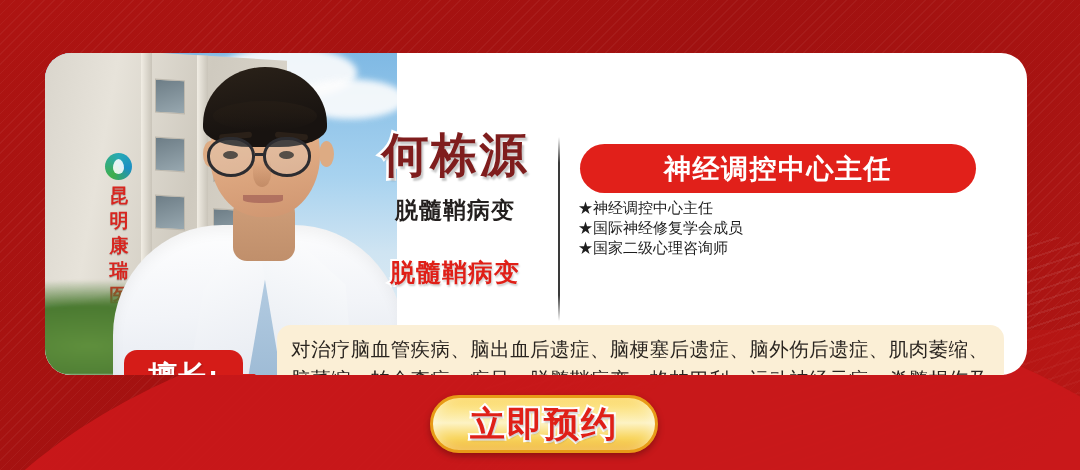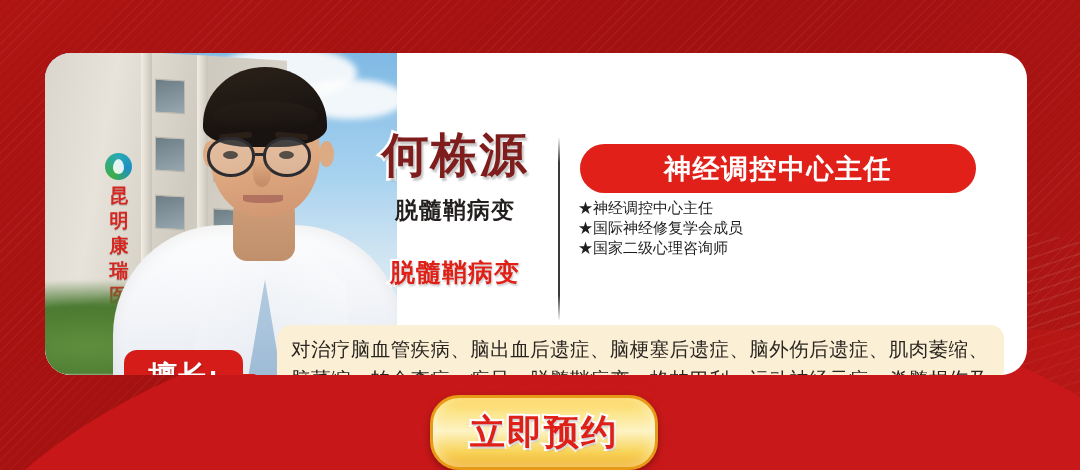--- a/index.html
+++ b/index.html
@@ -257,21 +257,21 @@
     padding:9px 16px 0 14px;
     z-index:5;
   }
   .desc-box p {
     font-size:19.5px; line-height:30px; color:#2a2520; font-weight:500;
     text-align:justify;
   }
 
   
   .cta {
-    position:absolute; left:430px; top:395px; width:228px; height:75px;
+    position:absolute; left:430px; top:395px; width:228px; height:58px;
     border-radius:29px;
     background:
       linear-gradient(180deg,#FBD24E 0%, #FCE58C 22%, #FDF3C4 48%, #F8D45A 78%, #EFAE22 100%);
     border:3px solid #E79A17;
     box-shadow:0 3px 7px rgba(0,0,0,.3), inset 0 0 14px rgba(255,255,255,.55);
     display:flex; align-items:center; justify-content:center;
     cursor:pointer;
   }
   .cta span {
     font-size:35px; font-weight:700; color:#E01F17; letter-spacing:2px;

